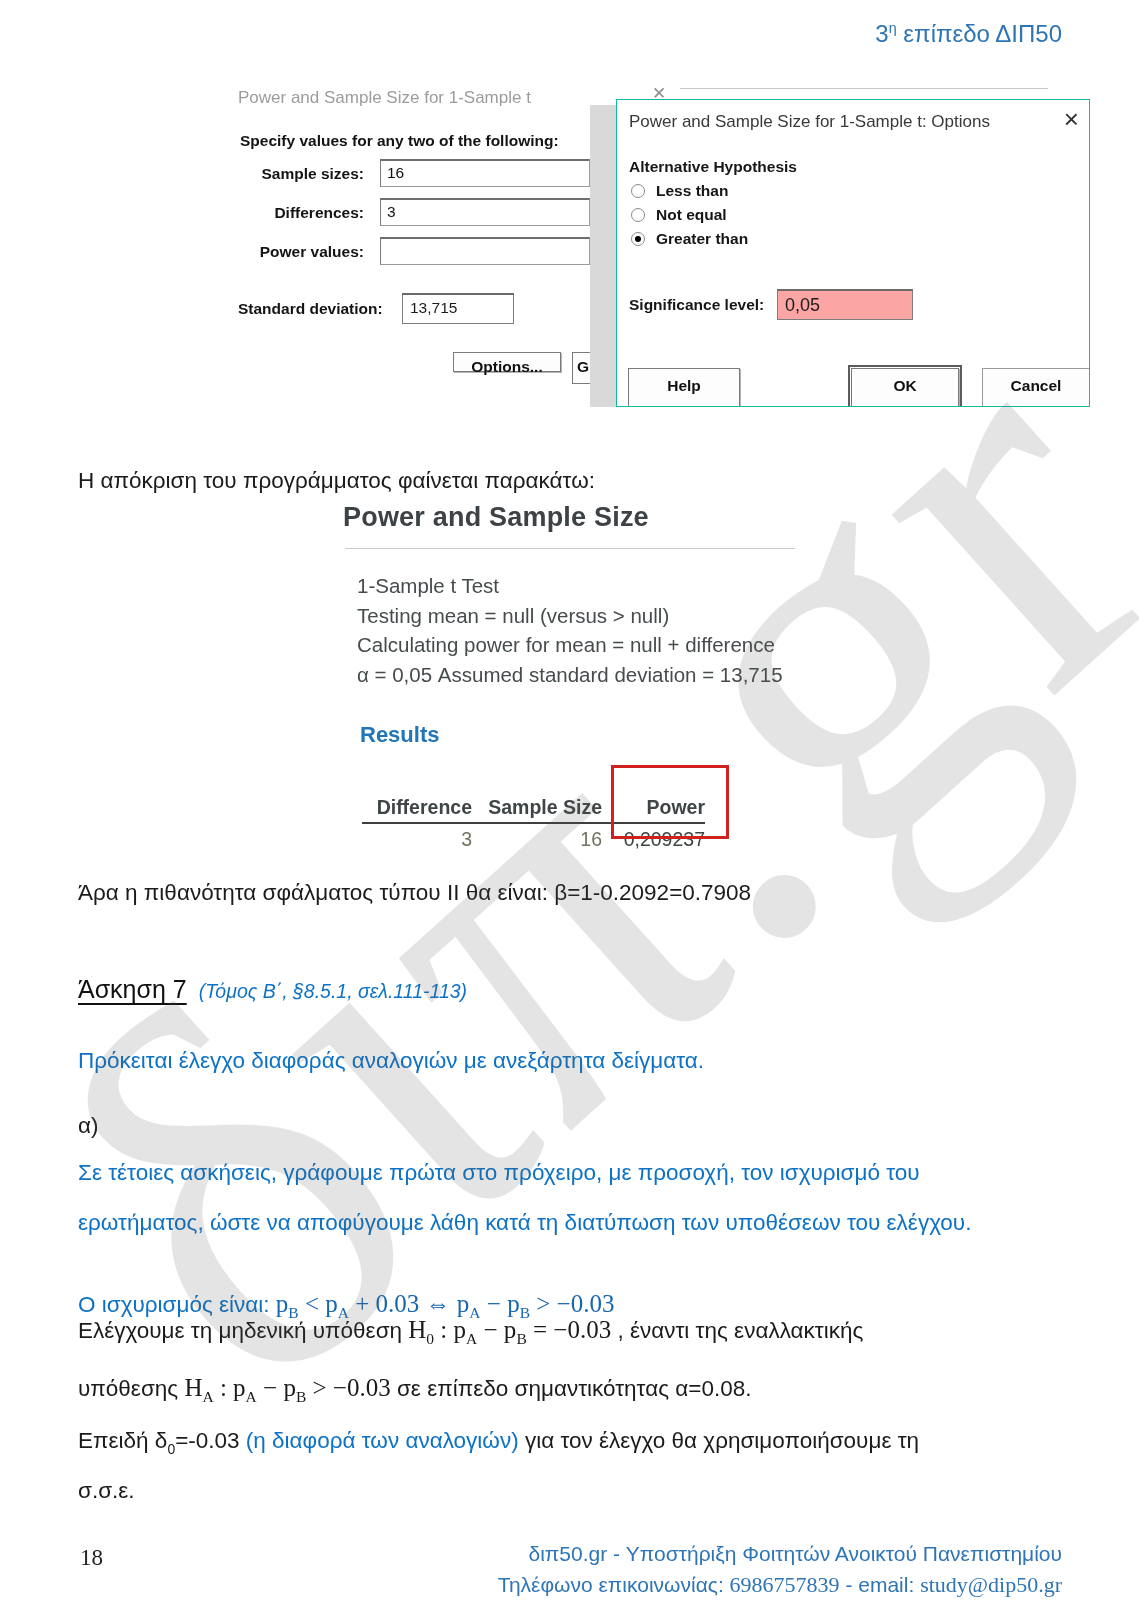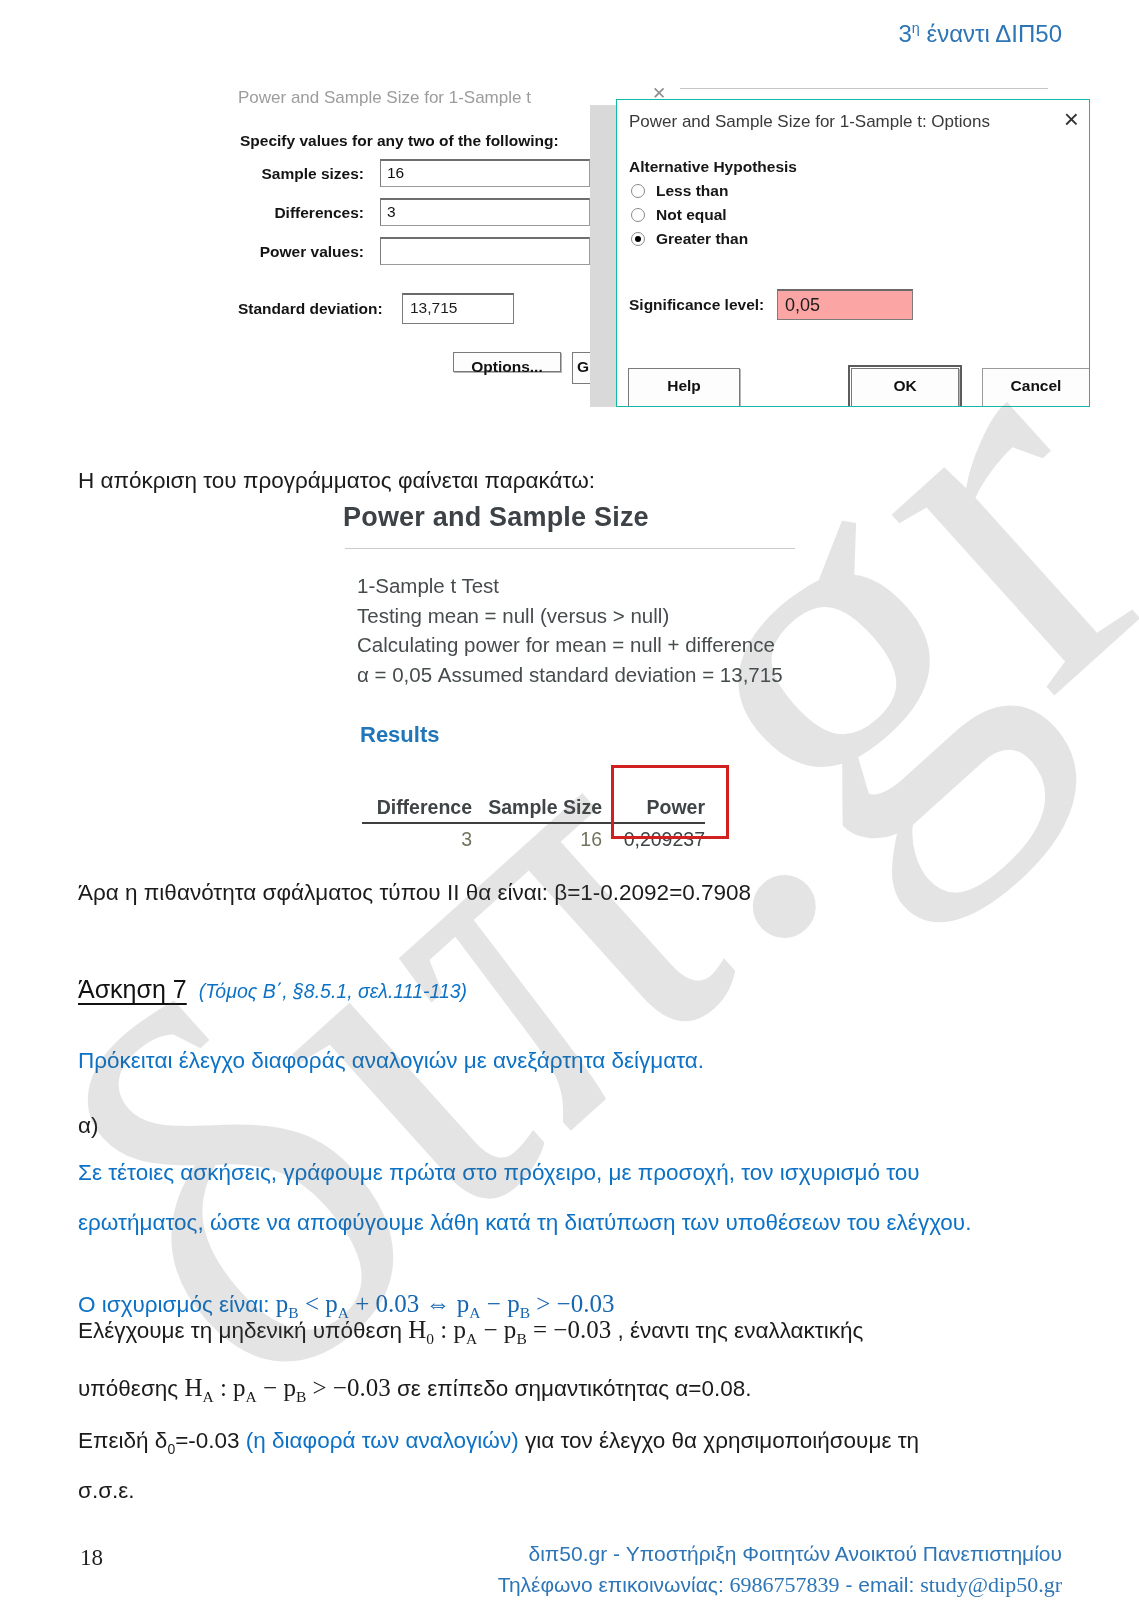--- a/index.html
+++ b/index.html
@@ -95,21 +95,21 @@
   .footer { right:77px; top:1538px; text-align:right; font-size:21px; line-height:31px; color:#2e75b6; }
   .footer .serif { font-family:"Liberation Serif","DejaVu Serif",serif; font-size:22px; }
 </style>
 </head>
 <body>
 
 <div class="page">
 
   <div class="watermark">διπ.gr</div>
 
-  <div class="abs header-right"><span>3</span><sup>η</sup><span> έναντι ΔΙΠ50</span></div>
+  <div class="abs header-right"><span>3</span><sup>η</sup><span> επίπεδο ΔΙΠ50</span></div>
 
   <div class="abs dlg1-title">Power and Sample Size for 1-Sample t</div>
   <div class="abs dlg1-close">✕</div>
   <div class="abs dlg1-topline"></div>
   <div class="abs dlg1-specify">Specify values for any two of the following:</div>
 
   <div class="abs f-label" style="top:165px;">Sample sizes:</div>
   <div class="abs f-box" style="top:159px;">16</div>
   <div class="abs f-label" style="top:204px;">Differences:</div>
   <div class="abs f-box" style="top:198px;">3</div>

